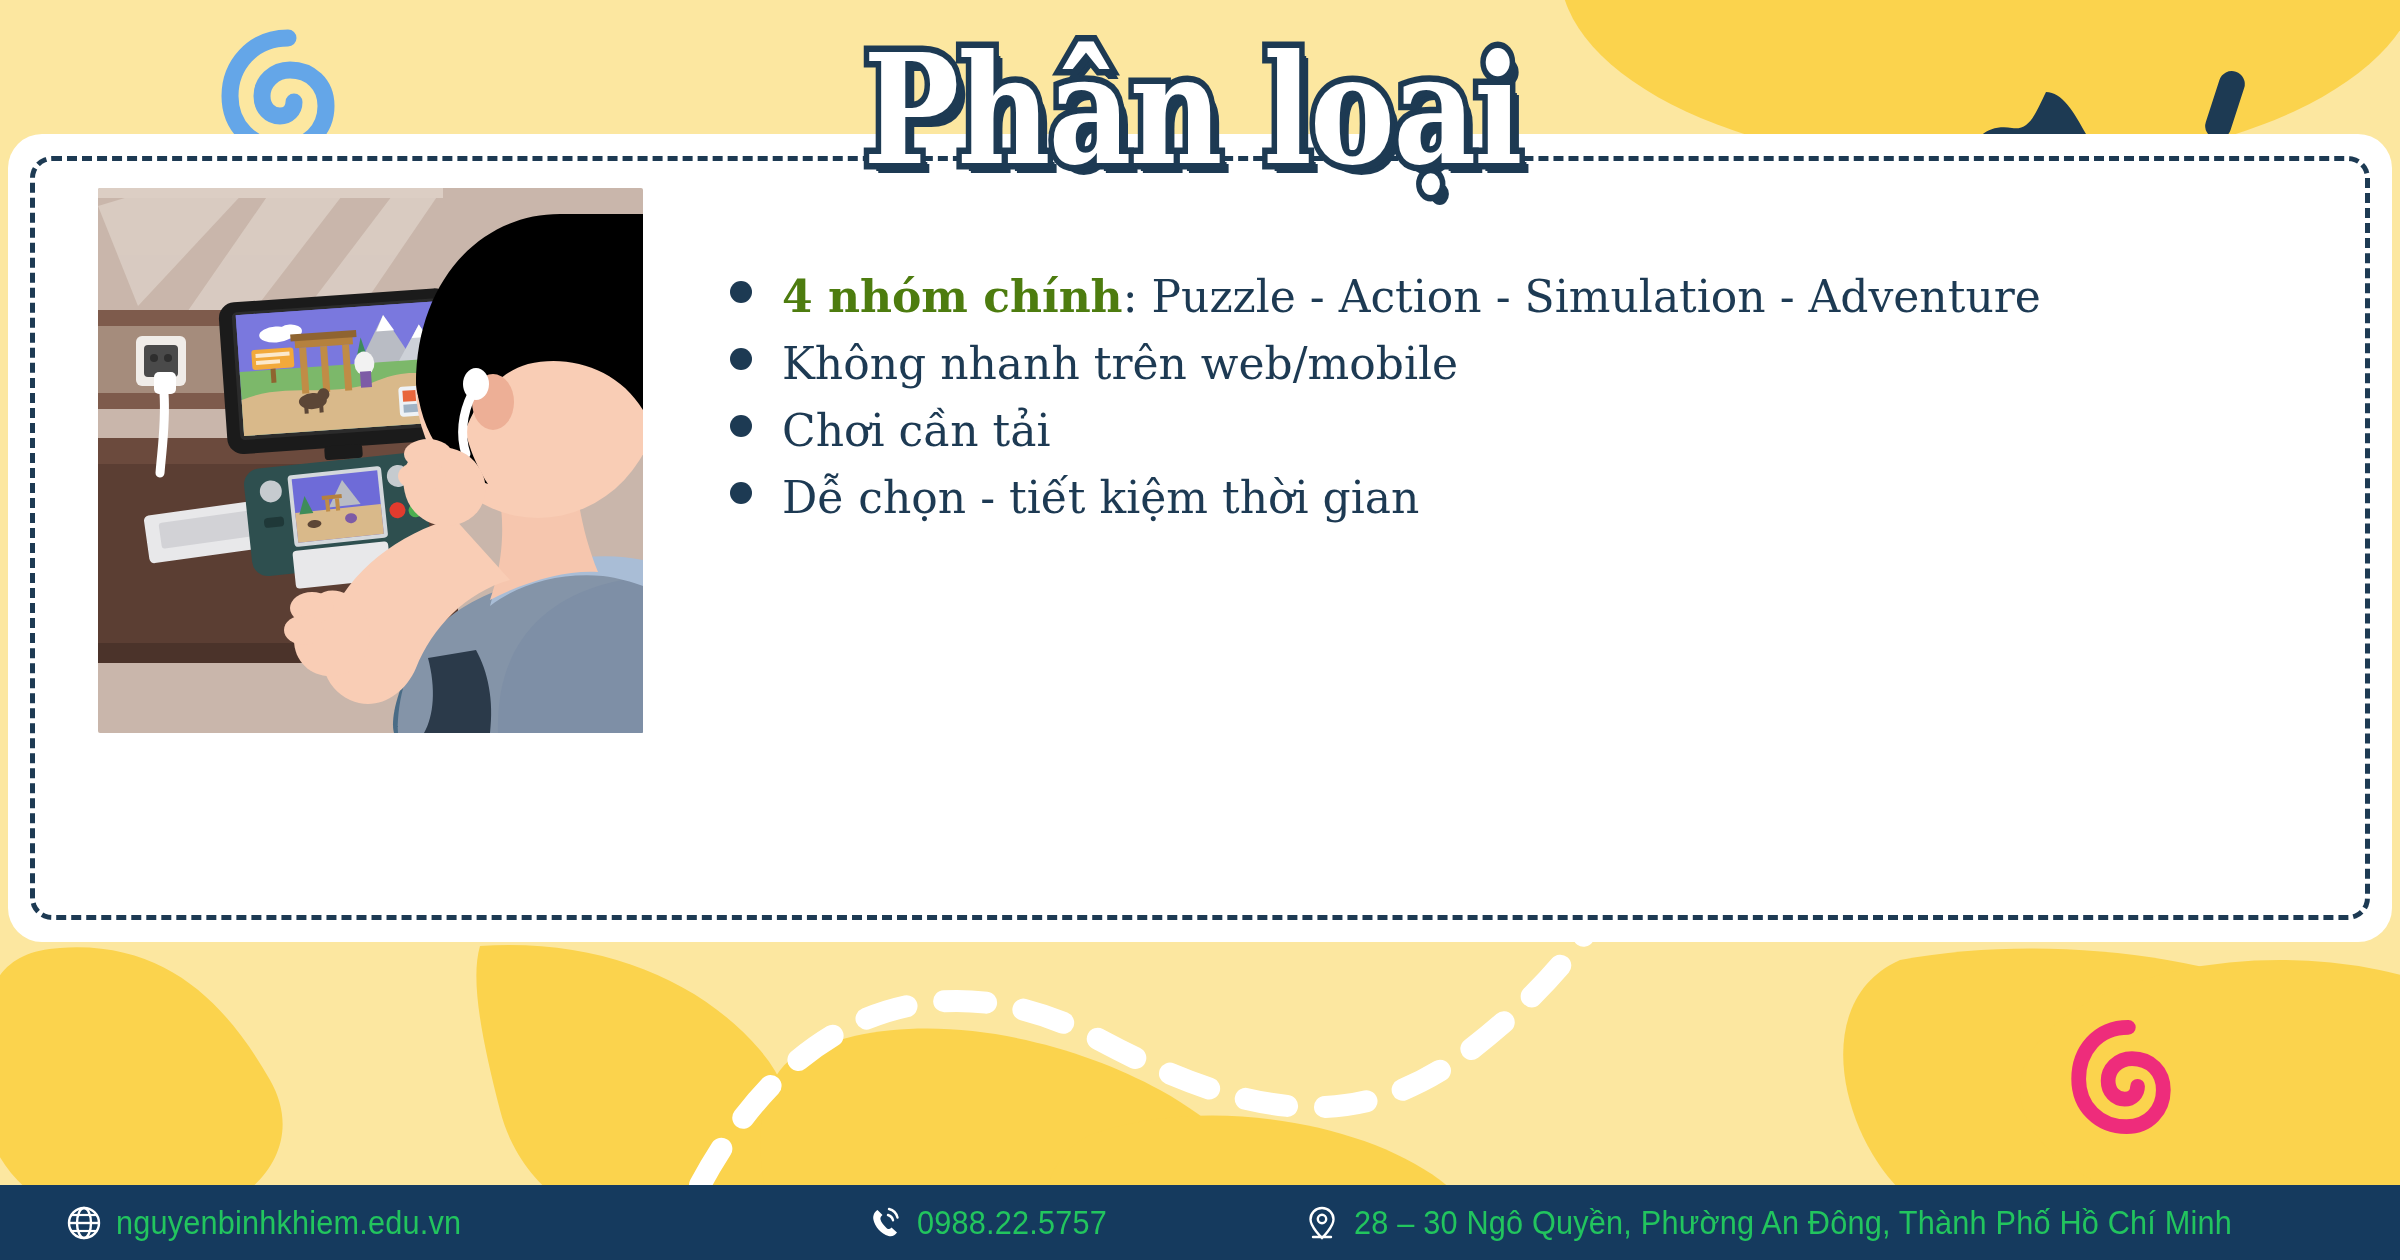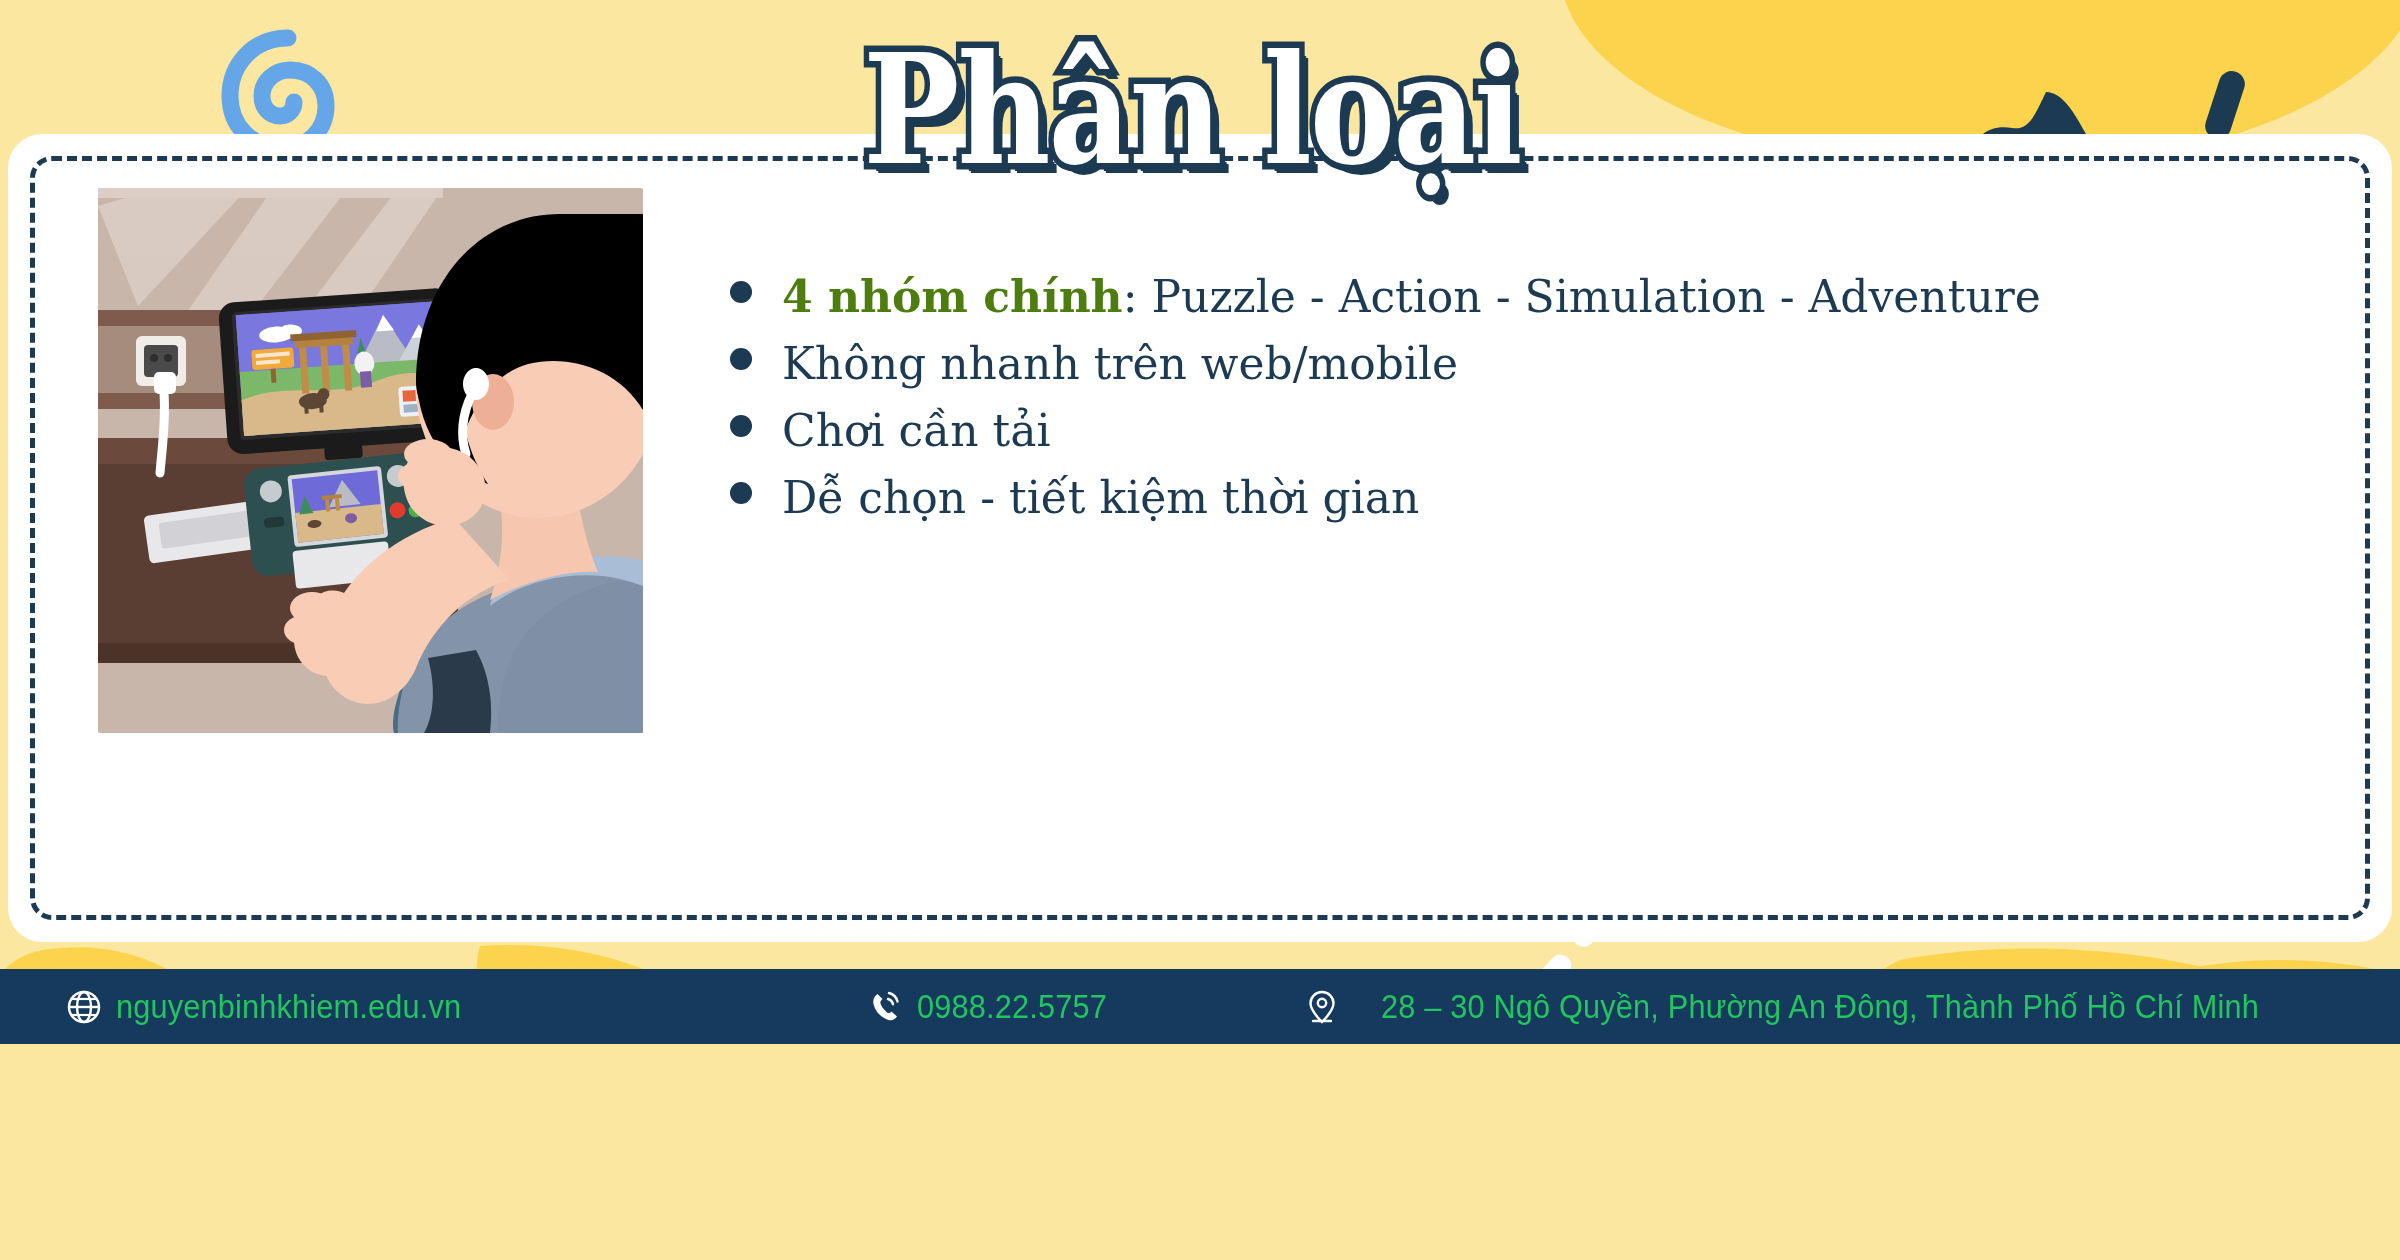--- a/index.html
+++ b/index.html
@@ -10,21 +10,21 @@
     width: 2400px;
     height: 1260px;
     overflow: hidden;
     font-family: "Liberation Sans", sans-serif;
     background: #FCE7A0;
   }
 
   #slide {
     position: relative;
     width: 2400px;
-    height: 1044px;
+    height: 1260px;
     overflow: hidden;
     background: #FCE7A0;
     text-decoration: underline;
   }
 
   
   .bg-layer {
     position: absolute;
     inset: 0;
     width: 2400px;
@@ -146,21 +146,21 @@
     display: flex;
     align-items: center;
     color: #22c55e;
     font-family: "Liberation Sans", sans-serif;
     font-size: 33px;
     letter-spacing: 0.2px;
     white-space: nowrap;
   }
   .f-item.site  { margin-left: 66px; }
   .f-item.phone { margin-left: 380px; }
-  .f-item.addr  { margin-left: 182px; gap: 27px; }
+  .f-item.addr  { margin-left: 182px; }
   .f-icon {
     display: inline-flex;
     align-items: center;
     justify-content: center;
     margin-right: 14px;
     flex: 0 0 auto;
   }
   .f-label { transform: scaleX(0.93); transform-origin: left center; display:inline-block; }
 </style>
 </head>

